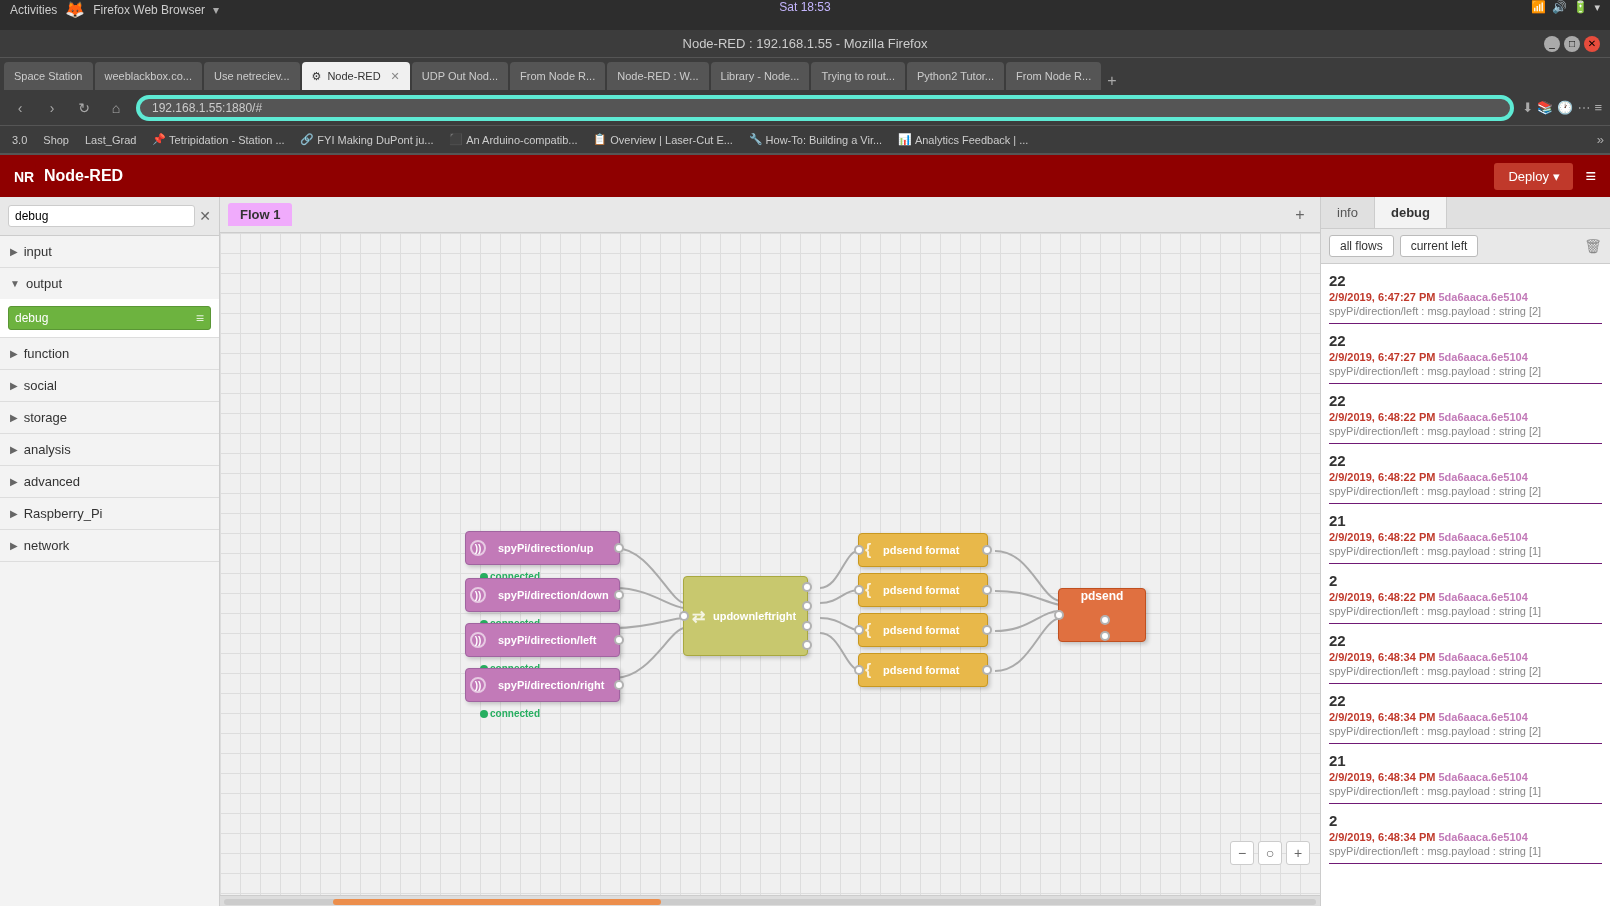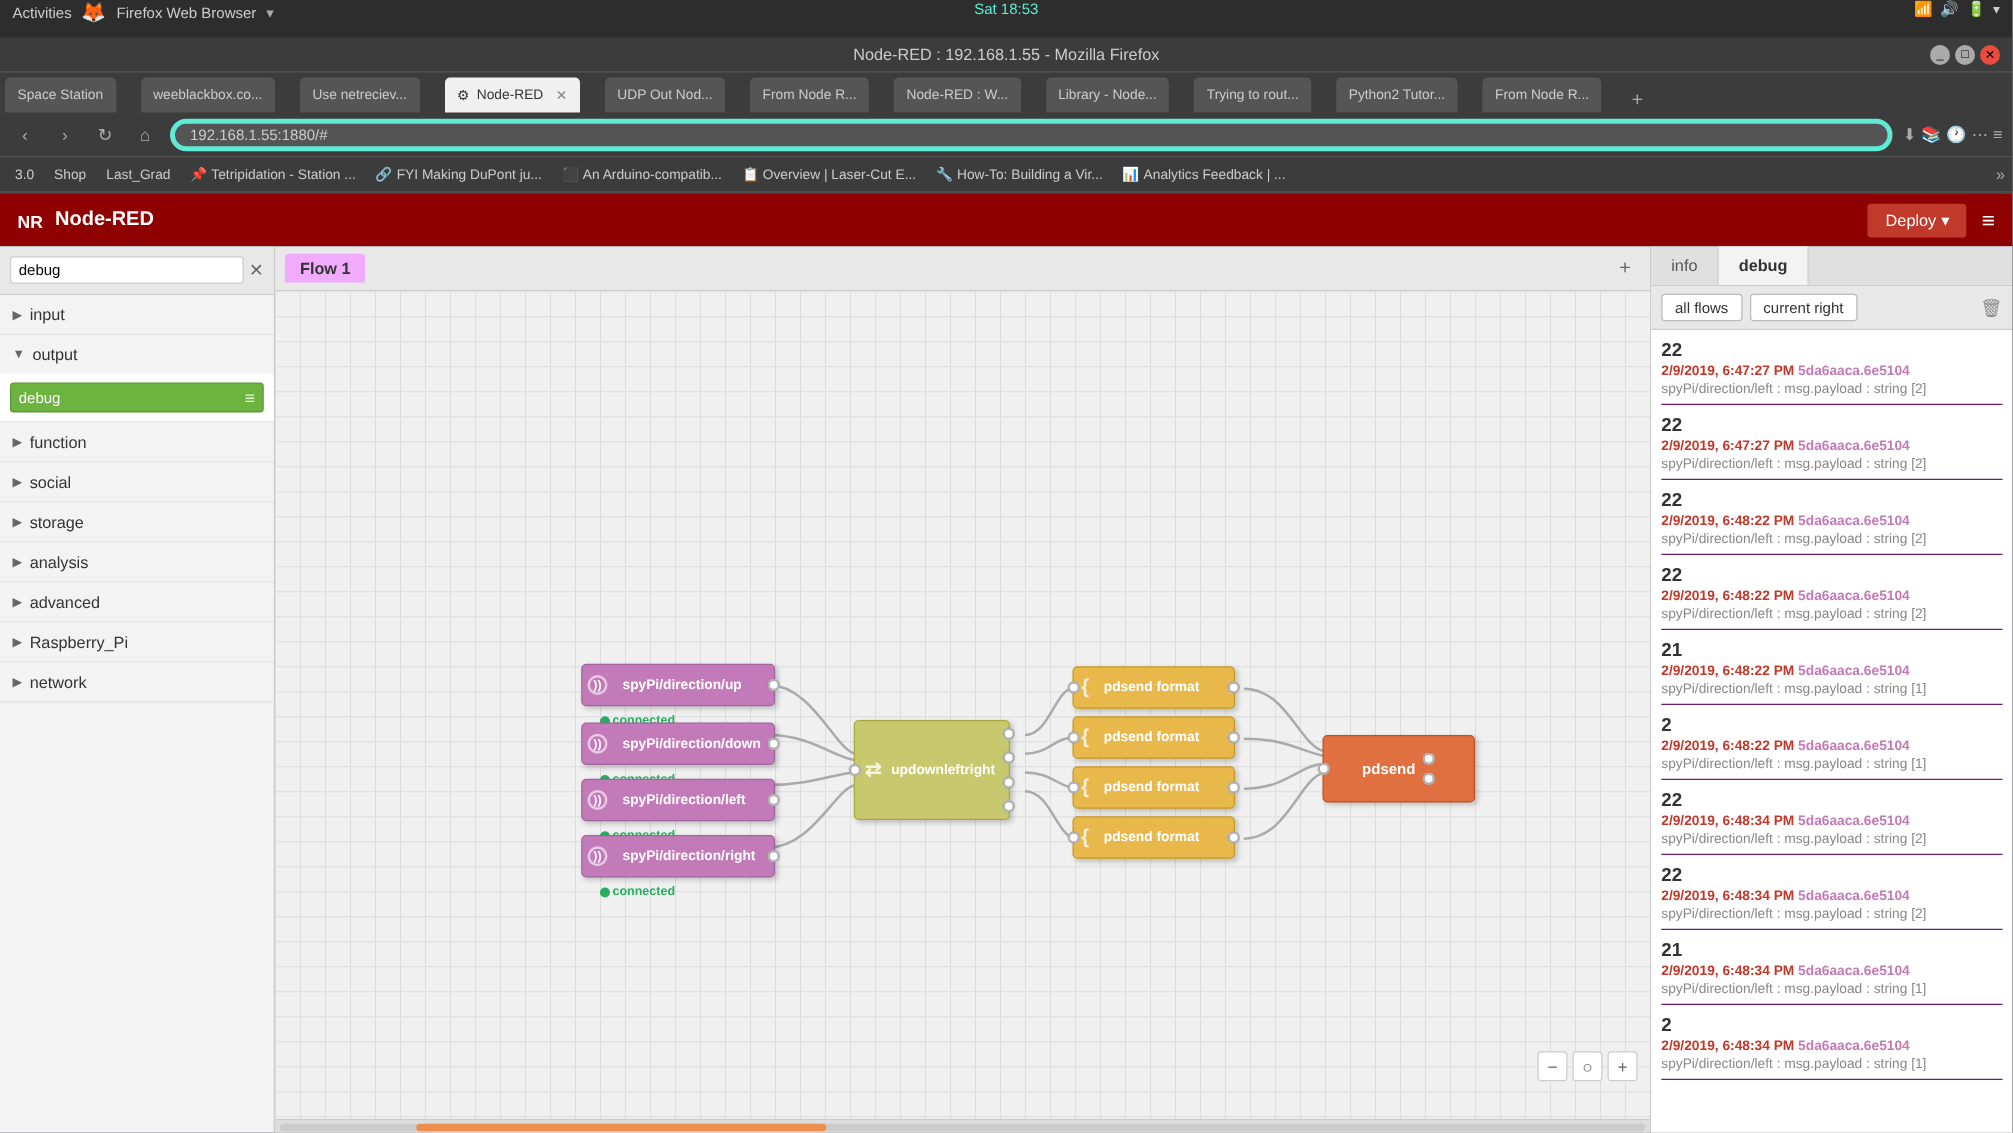--- a/index.html
+++ b/index.html
@@ -10,21 +10,21 @@
       height: 30px;
       background: #2d2d2d;
       display: flex;
       align-items: flex-start;
       justify-content: space-between;
       padding: 0 10px;
       color: #ccc;
       font-size: 12px;
     }
     .os-bar-left { display: flex; align-items: center; gap: 8px; }
-    .os-bar-center { position: absolute; left: 50%; transform: translateX(-50%); color: #5eead4; font-size: 12px; }
+    .os-bar-center { position: absolute; left: 50%; transform: translateX(-50%); color: #c4b5fd; font-size: 12px; }
     .os-bar-right { display: flex; align-items: center; gap: 6px; }
 
     
     .browser-chrome {
       background: #3c3c3c;
       border-bottom: 1px solid #555;
     }
     .title-bar {
       height: 28px;
       background: #3c3c3c;
@@ -49,21 +49,21 @@
     .win-btn-min { background: #aaa; }
     .win-btn-max { background: #aaa; }
     .win-btn-close { background: #e74c3c; }
 
     .tabs-bar {
       height: 32px;
       background: #3c3c3c;
       display: flex;
       align-items: flex-end;
       padding: 0 4px;
-      gap: 20px;
+      gap: 2px;
     }
     .browser-tab {
       height: 28px;
       padding: 0 10px;
       background: #555;
       border-radius: 4px 4px 0 0;
       display: flex;
       align-items: center;
       gap: 6px;
       font-size: 11px;
@@ -850,21 +850,21 @@
           <div class="flow-node-port output"></div>
         </div>
 
         <div class="flow-node function-node" style="left:638px; top:420px; width:130px; height:34px;">
           <div class="function-brace">{</div>
           <span style="font-size:11px;margin-left:14px;color:#fff;">pdsend format</span>
           <div class="flow-node-port input"></div>
           <div class="flow-node-port output"></div>
         </div>
 
-        <div class="flow-node pdsend-node" style="left:838px; top:355px; width:122px; height:54px; flex-direction:row; justify-content:center; padding:0 10px;">
+        <div class="flow-node pdsend-node" style="left:838px; top:355px; width:88px; height:54px; flex-direction:column; justify-content:space-between; padding:0 10px;">
           <span style="font-size:12px;color:#fff;font-weight:bold;">pdsend</span>
           <div class="flow-node-port input" style="top:50%;left:-5px;"></div>
           <div style="display:flex;flex-direction:column;gap:6px;margin-left:6px;">
             <div style="width:10px;height:10px;border-radius:50%;background:#fff;border:2px solid rgba(0,0,0,0.3);"></div>
             <div style="width:10px;height:10px;border-radius:50%;background:#fff;border:2px solid rgba(0,0,0,0.3);"></div>
           </div>
         </div>
 
         <div class="nr-canvas-controls" style="position:absolute;bottom:30px;right:10px;display:flex;gap:4px;">
           <button class="canvas-ctrl-btn">−</button>
@@ -885,21 +885,21 @@
         <div class="nr-right-tab">
           <span>info</span>
         </div>
         <div class="nr-right-tab active">
           <span>debug</span>
         </div>
       </div>
 
       <div class="nr-debug-filter">
         <button class="nr-filter-btn">all flows</button>
-        <button class="nr-filter-btn">current right</button>
+        <button class="nr-filter-btn">current left</button>
         <button class="nr-clear-btn" title="Clear">🗑</button>
       </div>
 
       <div class="nr-debug-messages">
 
         <div>
           <div class="debug-msg-value">22</div>
           <div class="debug-msg-meta"><span>2/9/2019, 6:47:27 PM</span> <span style="color:#c27ab8;cursor:pointer;">5da6aaca.6e5104</span></div>
           <div class="debug-msg-text">spyPi/direction/left : msg.payload : string [2]</div>
         </div>

